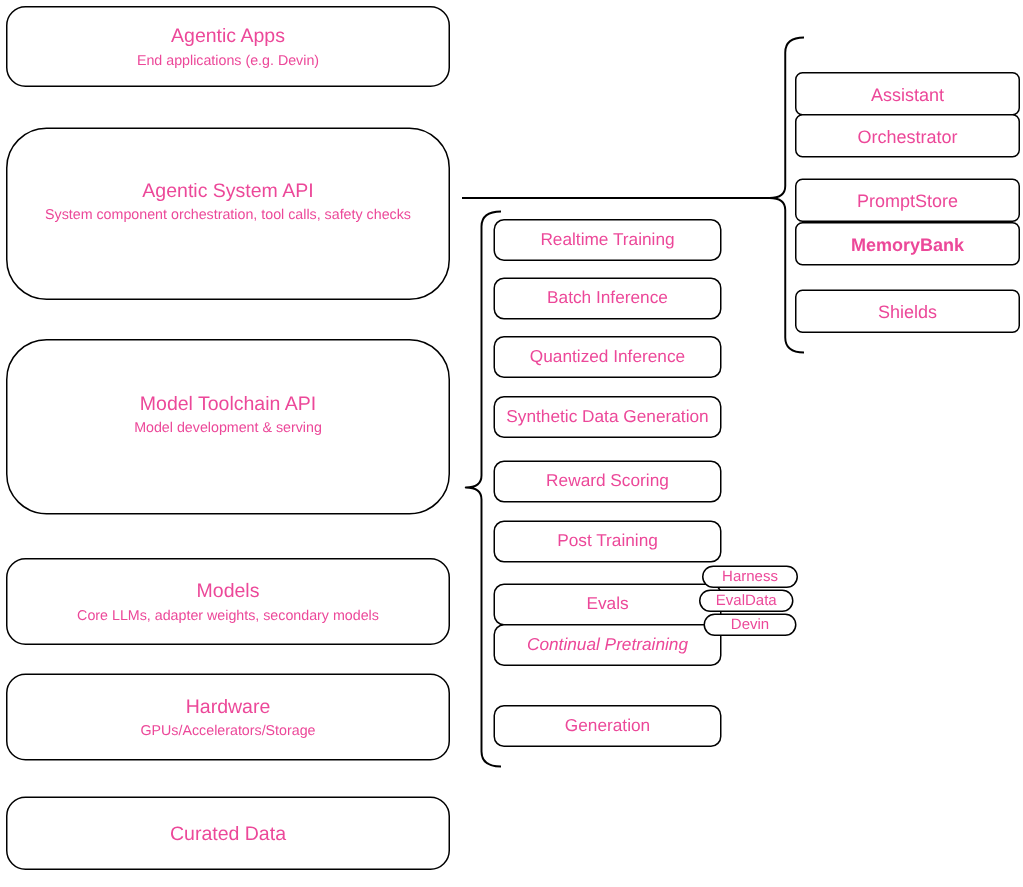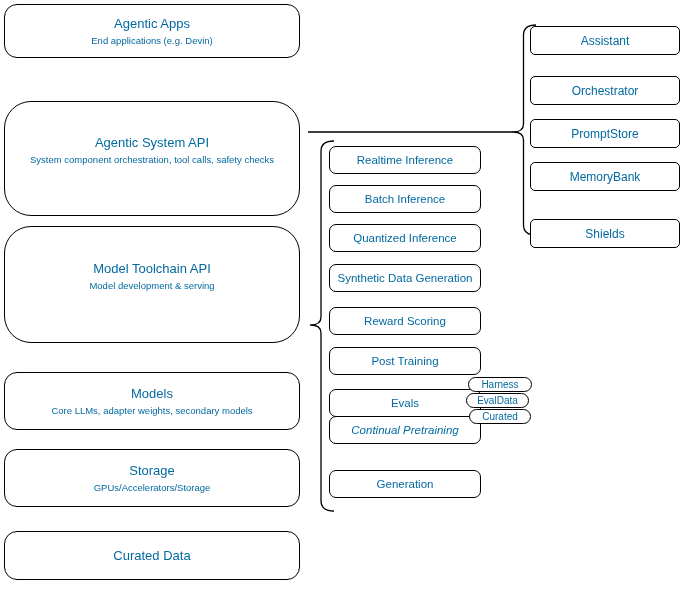--- a/index.html
+++ b/index.html
@@ -6,21 +6,21 @@
     margin: 0;
     padding: 0;
     background: #ffffff;
   }
   .canvas {
     position: relative;
     width: 682px;
     height: 591px;
     background: #ffffff;
     font-family: "Liberation Sans", sans-serif;
-    color: #0369a1;
+    color: #ec4899;
     overflow: hidden;
   }
   .connectors {
     position: absolute;
     left: 0;
     top: 0;
     width: 682px;
     height: 591px;
     pointer-events: none;
   }
@@ -85,57 +85,57 @@
     <path d="M 308 132 L 513 132" fill="none" stroke="#000000" stroke-width="1.3"></path>
     <path d="M 334 141 Q 321 141 321 151 L 321 317 Q 321 325 310.5 325 Q 321 325 321 333 L 321 501 Q 321 511 334 511" fill="none" stroke="#000000" stroke-width="1.3" stroke-linejoin="round"></path>
     <path d="M 536 25 Q 523.5 25 523.5 35 L 523.5 124 Q 523.5 132 513 132 Q 523.5 132 523.5 140 L 523.5 225 Q 523.5 235 536 235" fill="none" stroke="#000000" stroke-width="1.3" stroke-linejoin="round"></path>
   </svg>
 
   <div class="node layer-box" style="top:4px;height:54px;">
     <div class="layer-title">Agentic Apps</div>
     <div class="layer-subtitle">End applications (e.g. Devin)</div>
   </div>
 
-  <div class="node layer-box tall" style="top:101px;height:115px;">
+  <div class="node layer-box tall" style="top:85px;height:115px;">
     <div class="layer-title">Agentic System API</div>
     <div class="layer-subtitle">System component orchestration, tool calls, safety checks</div>
   </div>
 
   <div class="node layer-box tall" style="top:226px;height:117px;">
     <div class="layer-title">Model Toolchain API</div>
     <div class="layer-subtitle">Model development &amp; serving</div>
   </div>
 
   <div class="node layer-box" style="top:372px;height:58px;">
     <div class="layer-title">Models</div>
     <div class="layer-subtitle">Core LLMs, adapter weights, secondary models</div>
   </div>
 
   <div class="node layer-box" style="top:449px;height:58px;">
-    <div class="layer-title">Storage</div>
+    <div class="layer-title">Hardware</div>
     <div class="layer-subtitle">GPUs/Accelerators/Storage</div>
   </div>
 
   <div class="node layer-box" style="top:531px;height:49px;">
     <div class="layer-title">Curated Data</div>
   </div>
 
-  <div class="node tool-box" style="top:146px;">Realtime Inference</div>
+  <div class="node tool-box" style="top:146px;">Realtime Training</div>
   <div class="node tool-box" style="top:185px;text-align:right;">Batch Inference</div>
   <div class="node tool-box" style="top:224px;">Quantized Inference</div>
   <div class="node tool-box" style="top:264px;">Synthetic Data Generation</div>
   <div class="node tool-box" style="top:307px;">Reward Scoring</div>
   <div class="node tool-box" style="top:389px;">Evals</div>
   <div class="node tool-box" style="top:347px;">Post Training</div>
   <div class="node tool-box" style="top:416px;font-style:italic;">Continual Pretraining</div>
   <div class="node tool-box" style="top:470px;">Generation</div>
 
   <div class="node tag-pill" style="left:468px;top:377px;width:64px;">Harness</div>
   <div class="node tag-pill" style="left:466px;top:393px;width:63px;">EvalData</div>
-  <div class="node tag-pill" style="left:469px;top:409px;width:62px;">Curated</div>
+  <div class="node tag-pill" style="left:469px;top:409px;width:62px;">Devin</div>
 
-  <div class="node comp-box" style="top:26px;">Assistant</div>
+  <div class="node comp-box" style="top:48px;">Assistant</div>
   <div class="node comp-box" style="top:76px;">Orchestrator</div>
   <div class="node comp-box" style="top:119px;">PromptStore</div>
-  <div class="node comp-box" style="top:162px;">MemoryBank</div>
-  <div class="node comp-box" style="top:219px;">Shields</div>
+  <div class="node comp-box" style="top:148px;font-weight:bold;">MemoryBank</div>
+  <div class="node comp-box" style="top:193px;">Shields</div>
 
 </div>
 
 </body></html>

